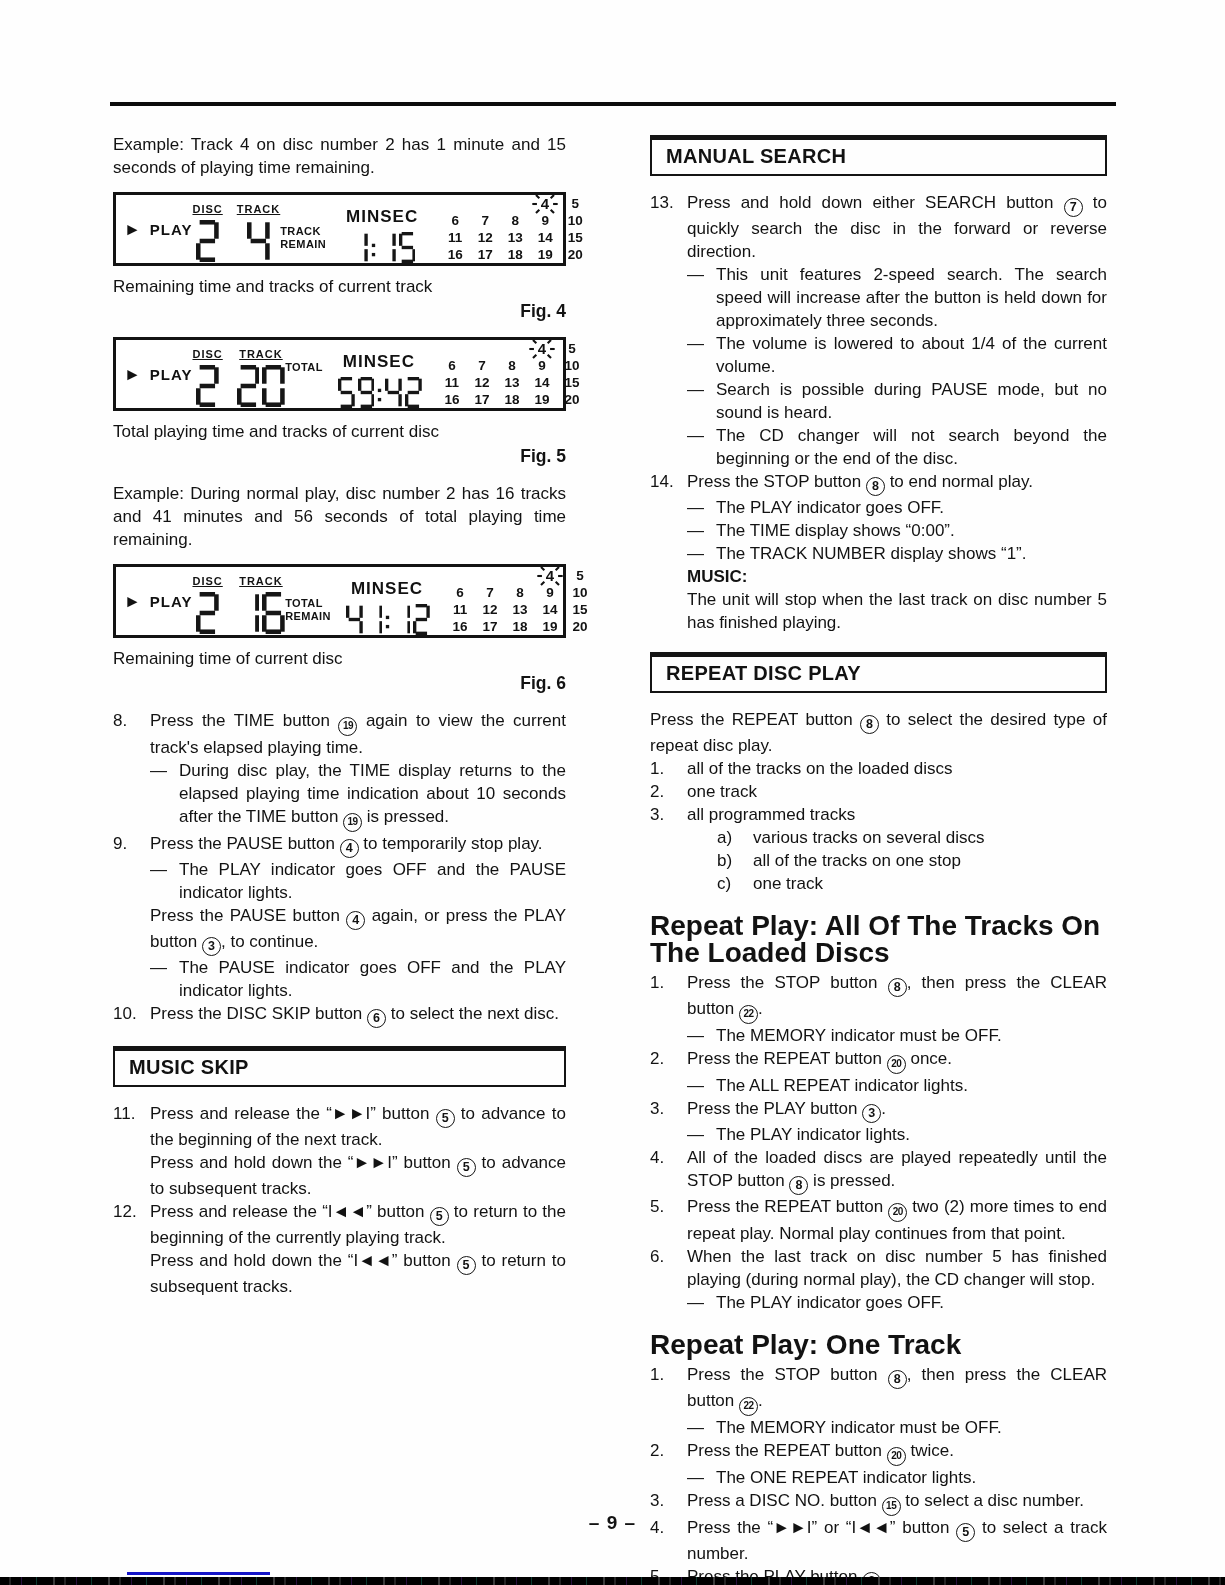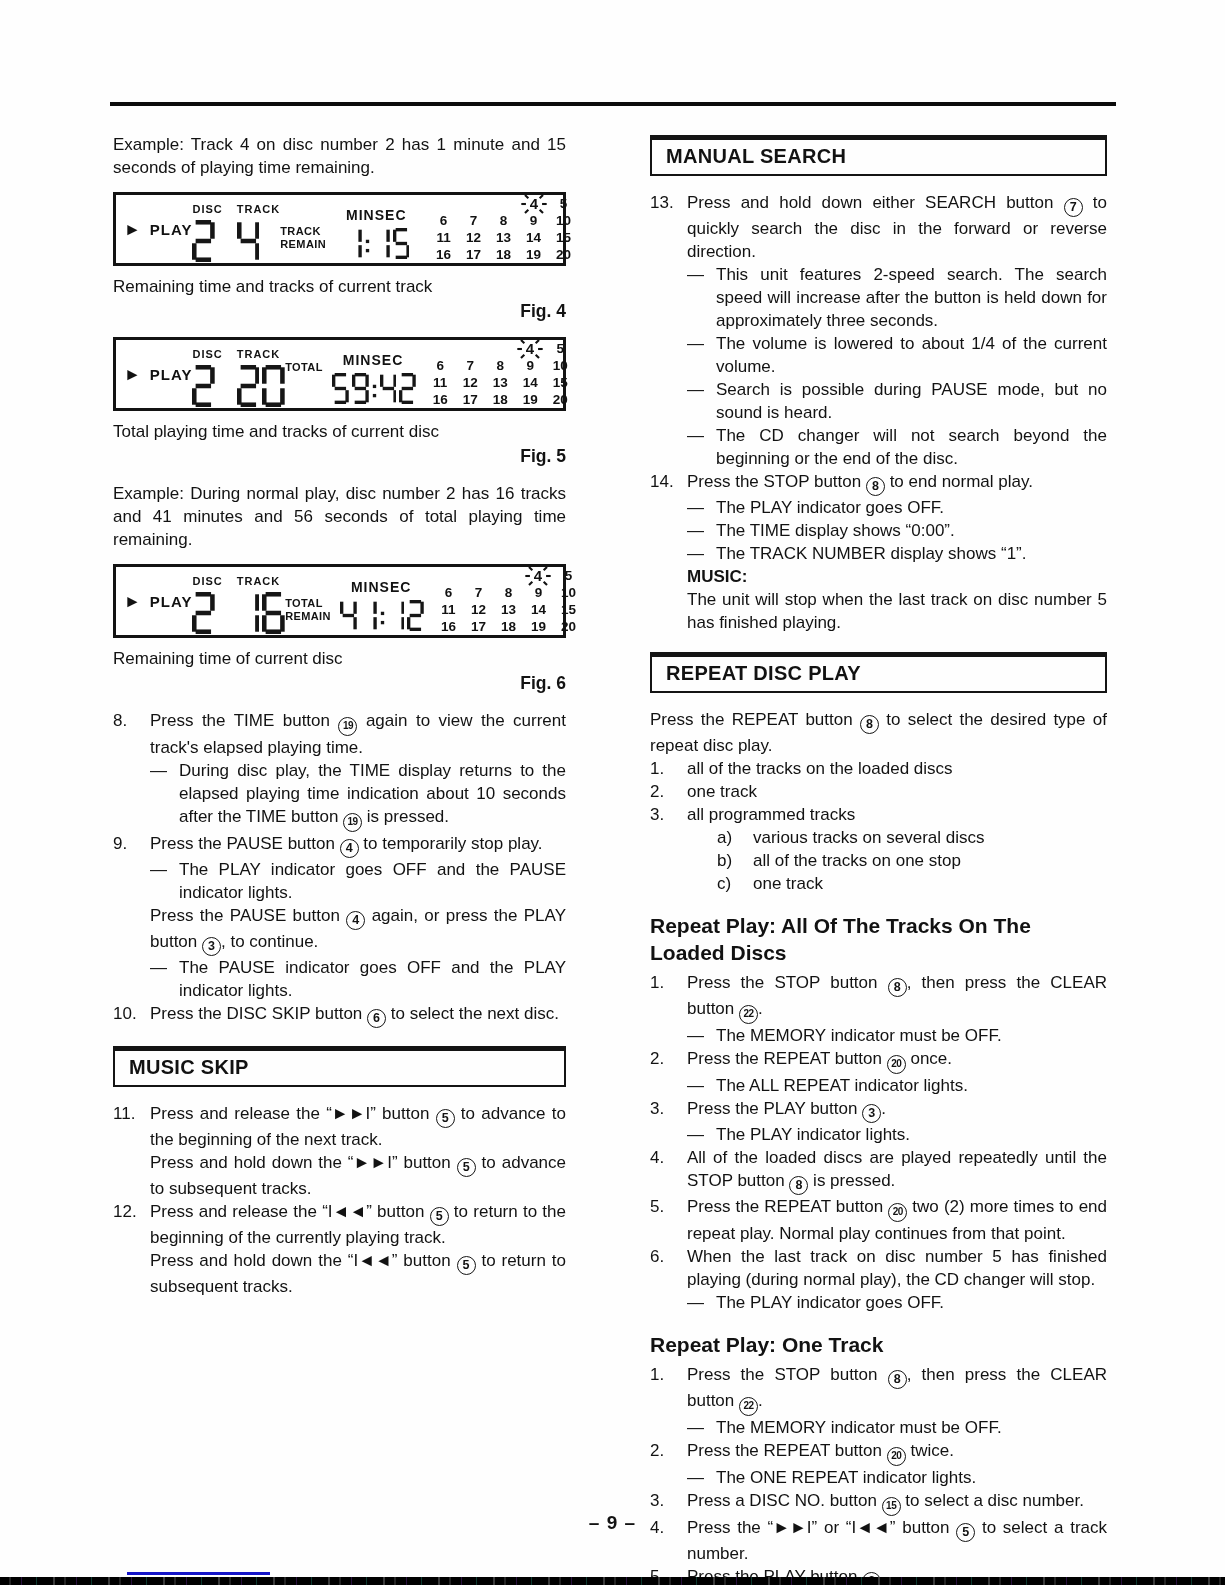--- a/index.html
+++ b/index.html
@@ -20,46 +20,46 @@
         font-weight:bold;padding:0 1px;}
   .circ.c2{font-size:10px;letter-spacing:-0.5px;}
 
   
   .lcd{box-sizing:border-box;border:3px solid #131313;height:74px;margin:7px 0 9px;padding:3px 6px 3px 8px;
        display:flex;justify-content:space-between;align-items:stretch;background:#fff;}
   .lcd-play{display:flex;align-items:center;gap:9px;font-weight:bold;}
   .lcd-play .tri{font-size:17px;line-height:1;}
   .lcd-play .playtxt{font-size:15px;letter-spacing:1px;}
   .lcd-dt{display:flex;gap:14px;padding-top:5px;}
-  .dtcol{display:flex;flex-direction:column;align-items:flex-start;gap:5px;}
+  .dtcol{display:flex;flex-direction:column;align-items:center;gap:5px;text-decoration:underline;}
   .dtlabel{font-size:11px;font-weight:bold;letter-spacing:1px;}
   .digrow{display:flex;gap:3px;align-items:flex-end;}
   .segsvg{display:block;}
   .segsvg rect{fill:#161616;}
   .lcd-mode{font-size:11px;font-weight:bold;letter-spacing:.4px;line-height:13px;align-self:flex-end;padding-bottom:9px;}
   .lcd-mode.single{align-self:center;padding-bottom:14px;}
   .lcd-time{display:flex;flex-direction:column;padding-top:9px;width:148px;}
-  .lcd-time-labels{display:flex;justify-content:space-between;padding:0 22px 0 20px;font-size:14px;
+  .lcd-time-labels{display:flex;justify-content:space-between;padding:0 22px 0 20px;font-size:17px;
                    font-weight:bold;letter-spacing:1px;margin-bottom:5px;}
   .lcd-time .digrow{justify-content:center;}
   .lcd-grid{display:flex;flex-direction:column;justify-content:center;gap:1px;}
   .grow{display:flex;}
   .gcell{position:relative;display:inline-block;width:30px;height:16px;line-height:16px;text-align:center;
          font-size:13.5px;font-weight:bold;}
   .flashsvg{position:absolute;left:50%;top:50%;transform:translate(-50%,-50%);width:30px;height:30px;overflow:visible;}
   .flashsvg text{font-size:13px;font-weight:bold;fill:#111;text-anchor:middle;font-family:"Liberation Sans",sans-serif;}
 
   .caption-line{font-size:17px;line-height:23px;margin:4px 0 0;}
   .figlabel{font-size:17.5px;font-weight:bold;text-align:right;margin:3px 0 15px;}
 
   .secbox{box-sizing:border-box;border:2px solid #141414;border-top-width:5px;padding:5px 0 6px 14px;
           font-size:20px;font-weight:bold;letter-spacing:.3px;margin:18px 0 15px;}
   .col.right .secbox.first{margin-top:2px;}
 
-  .subhead{font-size:21px;font-weight:bold;line-height:27px;margin:17px 0 5px;}
+  .subhead{font-size:28px;font-weight:bold;line-height:27px;margin:17px 0 5px;}
 
   .steps{margin:0;}
   .step{display:flex;font-size:17px;line-height:23px;}
   .stepnum{flex:none;width:37px;}
   .stepbody{flex:1;min-width:0;}
   .ptext{text-align:justify;}
   .dash{display:flex;}
   .dashchar{flex:none;width:29px;}
   .dashtext{flex:1;text-align:justify;}
   .sub{display:flex;padding-left:30px;}

